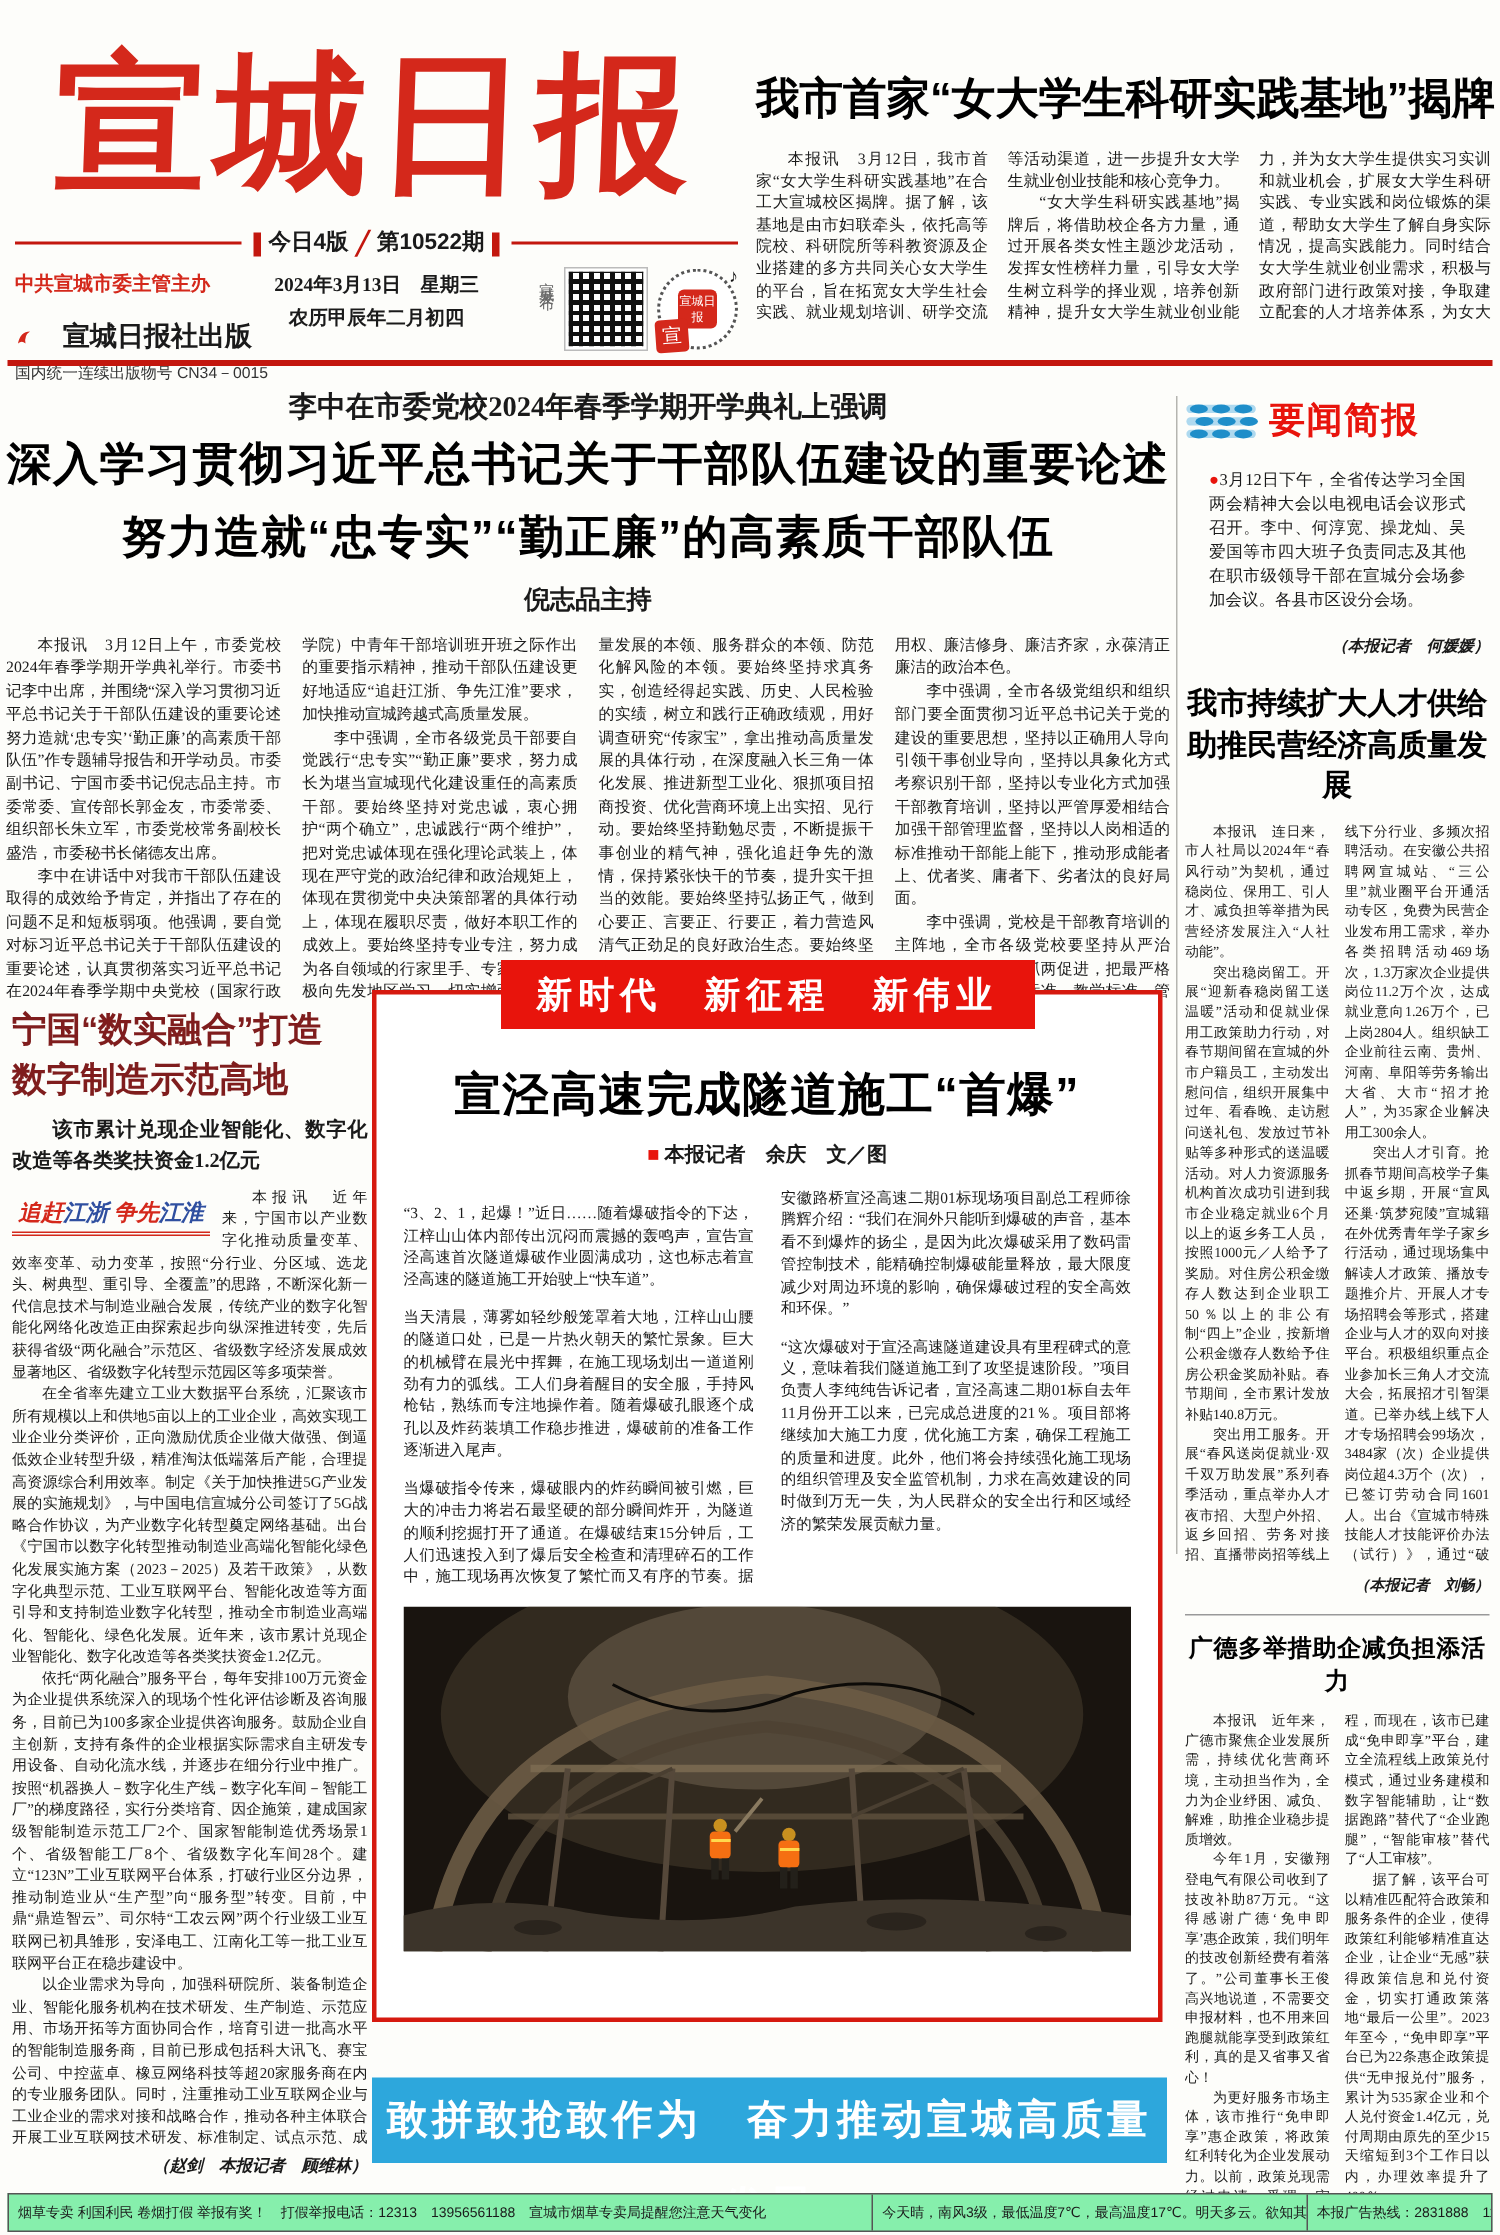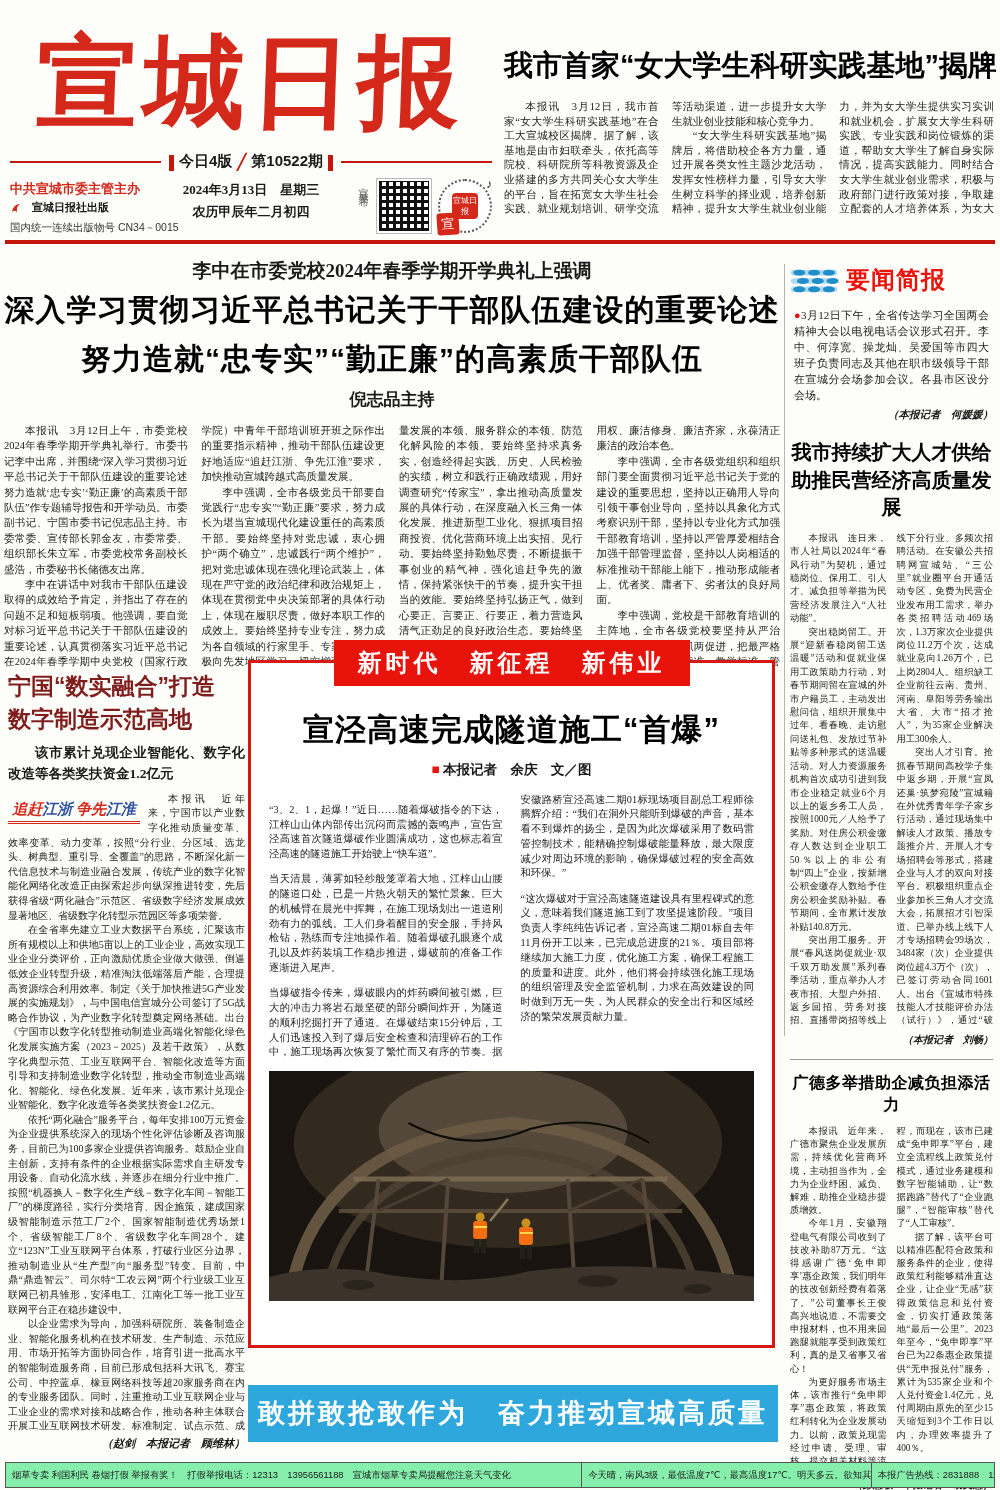--- a/index.html
+++ b/index.html
@@ -13,21 +13,21 @@
               transform:skewX(-2deg);text-align:center;}
   .edition-row{display:flex;align-items:center;margin-top:2px;}
   .edition-row .hline{flex:1;height:2px;background:#c3170e;}
   .edition-mid{display:flex;align-items:flex-end;gap:5px;padding:0 8px;font-weight:bold;
                font-size:15px;font-family:"Liberation Sans",sans-serif;}
   .red-bar{display:inline-block;width:5px;height:16px;background:#c3170e;}
   .red-slash{color:#c3170e;font-weight:900;}
   .mast-info{display:flex;margin-top:8px;align-items:flex-start;}
   .org-block{width:172px;font-size:12px;line-height:1.55;}
   .org-line1{color:#d4281b;font-weight:bold;font-size:13px;}
-  .org-line2{font-weight:bold;font-size:11px;display:flex;align-items:center;gap:10px;}
+  .org-line2{font-weight:bold;font-size:18px;display:flex;align-items:center;gap:20px;margin-top:12px;}
   .org-line3{font-size:10.5px;color:#333;margin-top:2px;}
   .date-block{width:138px;text-align:center;font-size:13px;line-height:1.7;font-weight:bold;}
   .qr-area{flex:1;display:flex;align-items:center;justify-content:flex-end;gap:7px;position:relative;}
   .qr-label{writing-mode:vertical-rl;font-size:10px;color:#666;letter-spacing:3px;height:52px;}
   .qr{width:50px;height:50px;border:2px solid #fff;outline:1px solid #bbb;
       background:repeating-linear-gradient(0deg,#111 0 3px,transparent 3px 7px),
                  repeating-linear-gradient(90deg,#111 0 3px,#fff 3px 7px);position:relative;}
   .seal{position:absolute;left:58px;bottom:-4px;width:22px;height:22px;background:#d4281b;border-radius:3px;
         color:#fff;font-size:13px;line-height:22px;text-align:center;transform:rotate(-4deg);z-index:2;}
   .douyin{width:50px;height:50px;border-radius:50%;border:2px dotted #555;position:relative;background:#fff;}
@@ -191,21 +191,21 @@
         <ellipse cx="14" cy="15" rx="6.5" ry="3.2" fill="#1f8ec9"></ellipse>
           <ellipse cx="30" cy="15" rx="6.5" ry="3.2" fill="#1f8ec9"></ellipse>
           <ellipse cx="46" cy="15" rx="6.5" ry="3.2" fill="#1f8ec9"></ellipse>
         <ellipse cx="10" cy="24" rx="6.5" ry="3.2" fill="#1f8ec9"></ellipse>
           <ellipse cx="26" cy="24" rx="6.5" ry="3.2" fill="#1f8ec9"></ellipse>
           <ellipse cx="42" cy="24" rx="6.5" ry="3.2" fill="#1f8ec9"></ellipse>
       </svg>
       <span class="brief-title">要闻简报</span>
     </div>
     <div class="brief-body">
-      <p style="text-indent:0;margin:4px;"><span class="bullet">●</span><span>3月12日下午，全省传达学习全国两会精神大会以电视电话会议形式召开。李中、何淳宽、操龙灿、吴爱国等市四大班子负责同志及其他在职市级领导干部在宣城分会场参加会议。各县市区设分会场。</span></p>
+      <p style="text-indent:0;margin:16px;"><span class="bullet">●</span><span>3月12日下午，全省传达学习全国两会精神大会以电视电话会议形式召开。李中、何淳宽、操龙灿、吴爱国等市四大班子负责同志及其他在职市级领导干部在宣城分会场参加会议。各县市区设分会场。</span></p>
       <p class="brief-byline">（本报记者　何媛媛）</p>
     </div>
 
     <h3 class="side-h">我市持续扩大人才供给</h3>
     <h3 class="side-h" style="margin-top:0;">助推民营经济高质量发展</h3>
     <div class="cols2 talent-body">
       <p>本报讯　连日来，市人社局以2024年“春风行动”为契机，通过稳岗位、保用工、引人才、减负担等举措为民营经济发展注入“人社动能”。</p>
       <p>突出稳岗留工。开展“迎新春稳岗留工送温暖”活动和促就业保用工政策助力行动，对春节期间留在宣城的外市户籍员工，主动发出慰问信，组织开展集中过年、看春晚、走访慰问送礼包、发放过节补贴等多种形式的送温暖活动。对人力资源服务机构首次成功引进到我市企业稳定就业6个月以上的返乡务工人员，按照1000元／人给予了奖励。对住房公积金缴存人数达到企业职工50％以上的非公有制“四上”企业，按新增公积金缴存人数给予住房公积金奖励补贴。春节期间，全市累计发放补贴140.8万元。</p>
       <p>突出用工服务。开展“春风送岗促就业·双千双万助发展”系列春季活动，重点举办人才夜市招、大型户外招、返乡回招、劳务对接招、直播带岗招等线上线下分行业、多频次招聘活动。在安徽公共招聘网宣城站、“三公里”就业圈平台开通活动专区，免费为民营企业发布用工需求，举办各类招聘活动469场次，1.3万家次企业提供岗位11.2万个次，达成就业意向1.26万个，已上岗2804人。组织缺工企业前往云南、贵州、河南、阜阳等劳务输出大省、大市“招才抢人”，为35家企业解决用工300余人。</p>
       <p>突出人才引育。抢抓春节期间高校学子集中返乡期，开展“宣凤还巢·筑梦宛陵”宣城籍在外优秀青年学子家乡行活动，通过现场集中解读人才政策、播放专题推介片、开展人才专场招聘会等形式，搭建企业与人才的双向对接平台。积极组织重点企业参加长三角人才交流大会，拓展招才引智渠道。已举办线上线下人才专场招聘会99场次，3484家（次）企业提供岗位超4.3万个（次），已签订劳动合同1601人。出台《宣城市特殊技能人才技能评价办法（试行）》，通过“破格＋越级”打破评价限制，“服务＋监管”下放评价权限，进一步畅通民营企业人才评价渠道，服务实体经济发展。</p>

